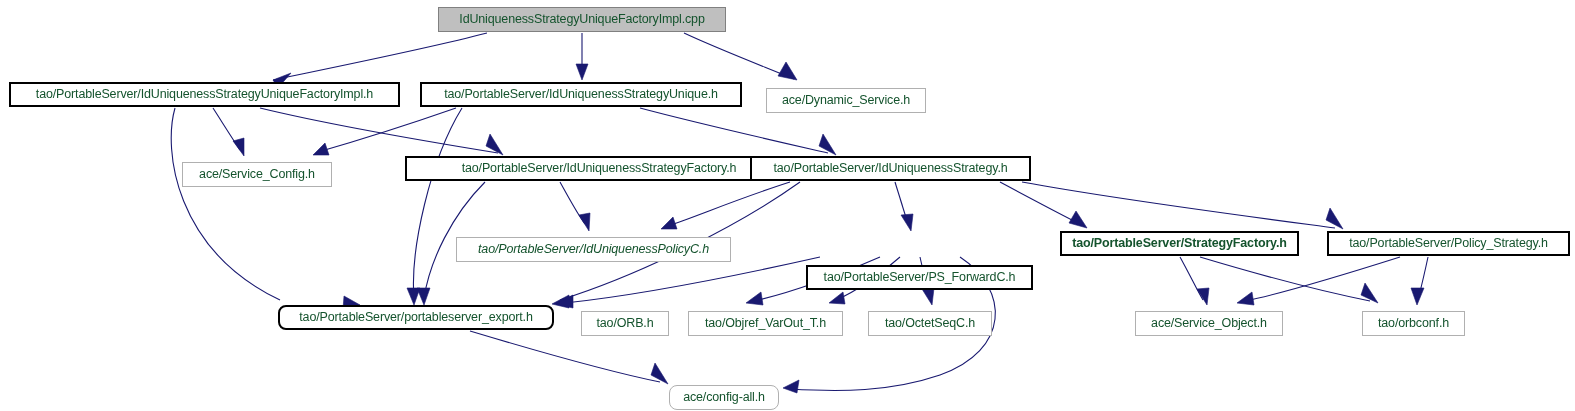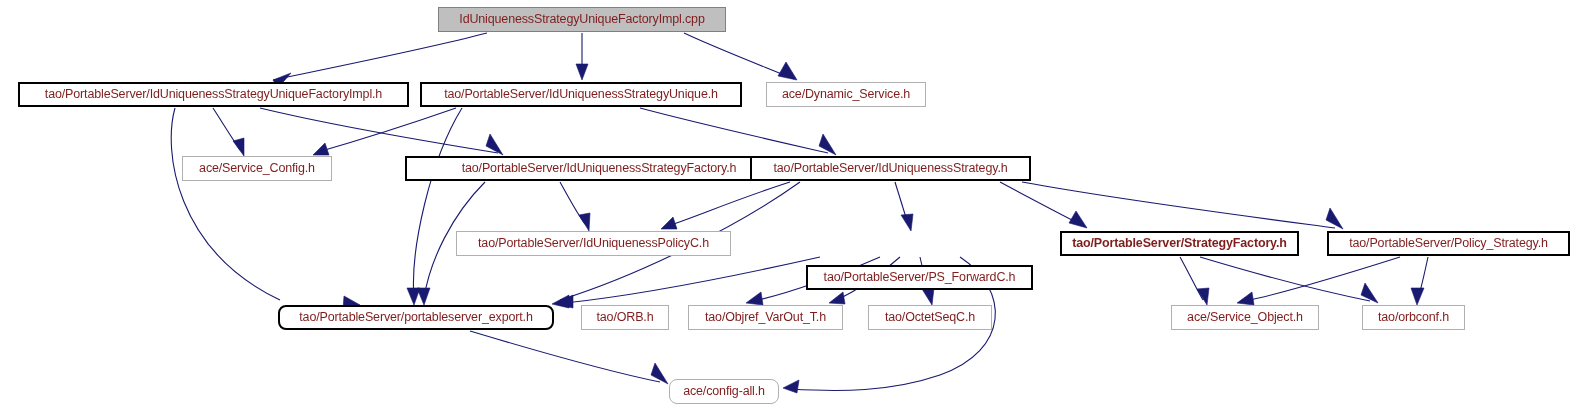--- a/index.html
+++ b/index.html
@@ -34,25 +34,26 @@
   }
   .gnode {
     position: absolute;
     box-sizing: border-box;
     display: flex;
     align-items: center;
     justify-content: center;
     white-space: nowrap;
     background: #ffffff;
     font-size: 12.5px;
-    color: #7f1d1d;
+    color: #14532d;
     letter-spacing: -0.15px;
   }
   .gnode.plain {
     border: 1px solid #b0b0b0;
+    margin-top: 6px;
   }
   .gnode.bold {
     border: 2px solid #000000;
   }
   .gnode.root {
     border: 1px solid #808080;
     background: #bfbfbf;
   }
   .gnode-label {
     display: block;
@@ -169,39 +170,39 @@
       <g>
         <path class="edge-path" d="M 470,331 C 540,352 610,372 660,382"></path>
         <path class="edge-head" d="M 668,384 l -17,-9 l 4,-12 z"></path>
       </g>
     </svg>
 
   <div id="nodes-layer">
       <div class="gnode root" style="left: 438px; top: 7px; width: 288px; height: 25px;">
         <span class="gnode-label">IdUniquenessStrategyUniqueFactoryImpl.cpp</span>
       </div>
-      <div class="gnode bold" style="left: 18px; top: 82px; width: 391px; height: 25px;">
+      <div class="gnode bold" style="left: 9px; top: 82px; width: 391px; height: 25px;">
         <span class="gnode-label">tao/PortableServer/IdUniquenessStrategyUniqueFactoryImpl.h</span>
       </div>
       <div class="gnode bold" style="left: 420px; top: 82px; width: 322px; height: 25px; text-align: right;">
         <span class="gnode-label">tao/PortableServer/IdUniquenessStrategyUnique.h</span>
       </div>
       <div class="gnode plain" style="left: 766px; top: 82px; width: 160px; height: 25px;">
         <span class="gnode-label">ace/Dynamic_Service.h</span>
       </div>
       <div class="gnode plain" style="left: 182px; top: 156px; width: 150px; height: 25px;">
         <span class="gnode-label">ace/Service_Config.h</span>
       </div>
       <div class="gnode bold" style="left: 405px; top: 156px; width: 388px; height: 25px;">
         <span class="gnode-label">tao/PortableServer/IdUniquenessStrategyFactory.h</span>
       </div>
       <div class="gnode bold" style="left: 750px; top: 156px; width: 281px; height: 25px;">
         <span class="gnode-label">tao/PortableServer/IdUniquenessStrategy.h</span>
       </div>
-      <div class="gnode plain" style="left: 456px; top: 231px; width: 275px; height: 25px;">
+      <div class="gnode plain" style="left: 456px; top: 231px; width: 275px; height: 25px; font-style: italic;">
         <span class="gnode-label">tao/PortableServer/IdUniquenessPolicyC.h</span>
       </div>
       <div class="gnode bold" style="left: 806px; top: 231px; width: 227px; height: 25px; margin-top: 34px;">
         <span class="gnode-label">tao/PortableServer/PS_ForwardC.h</span>
       </div>
       <div class="gnode bold" style="left: 1060px; top: 231px; width: 239px; height: 25px; font-weight: bold;">
         <span class="gnode-label">tao/PortableServer/StrategyFactory.h</span>
       </div>
       <div class="gnode bold" style="left: 1327px; top: 231px; width: 243px; height: 25px;">
         <span class="gnode-label">tao/PortableServer/Policy_Strategy.h</span>
@@ -211,21 +212,21 @@
       </div>
       <div class="gnode plain" style="left: 581px; top: 305px; width: 88px; height: 25px;">
         <span class="gnode-label">tao/ORB.h</span>
       </div>
       <div class="gnode plain" style="left: 688px; top: 305px; width: 155px; height: 25px;">
         <span class="gnode-label">tao/Objref_VarOut_T.h</span>
       </div>
       <div class="gnode plain" style="left: 868px; top: 305px; width: 124px; height: 25px;">
         <span class="gnode-label">tao/OctetSeqC.h</span>
       </div>
-      <div class="gnode plain" style="left: 1171px; top: 305px; width: 148px; height: 25px;">
+      <div class="gnode plain" style="left: 1135px; top: 305px; width: 148px; height: 25px;">
         <span class="gnode-label">ace/Service_Object.h</span>
       </div>
       <div class="gnode plain" style="left: 1362px; top: 305px; width: 103px; height: 25px;">
         <span class="gnode-label">tao/orbconf.h</span>
       </div>
       <div class="gnode plain" style="left: 669px; top: 379px; width: 110px; height: 25px; border-radius: 8px;">
         <span class="gnode-label">ace/config-all.h</span>
       </div>
     </div>
 

